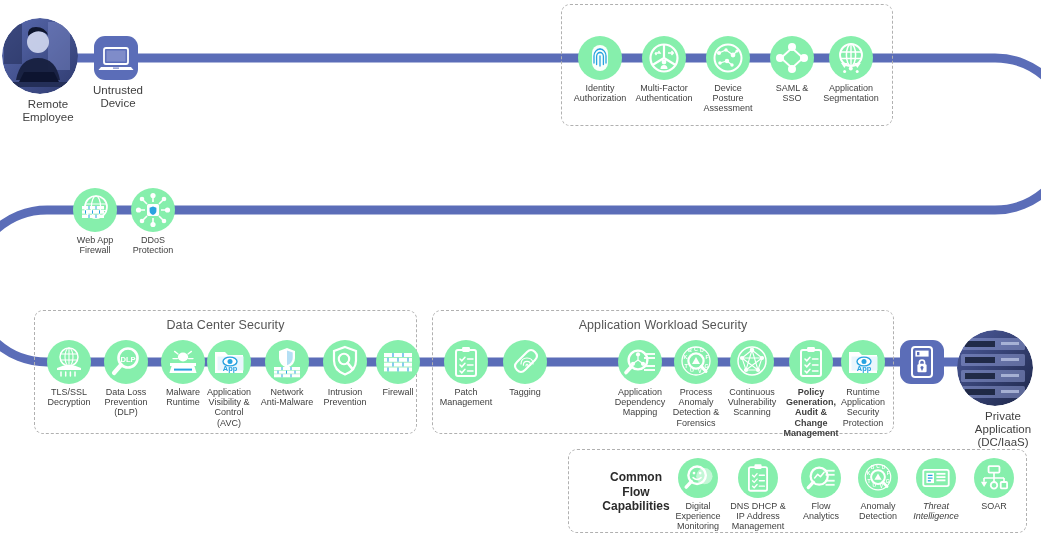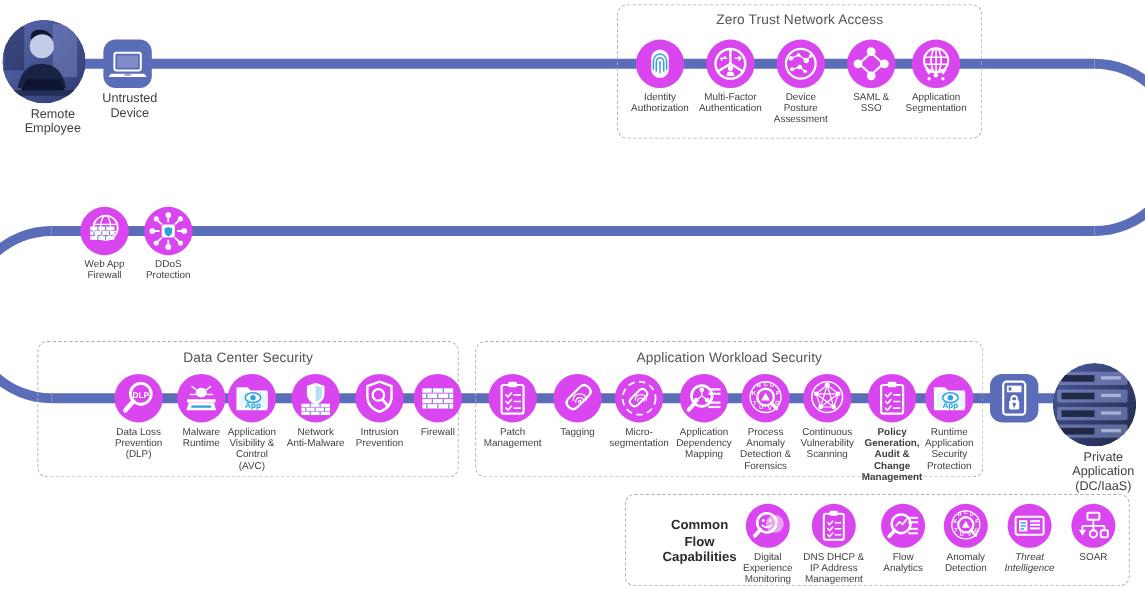--- a/index.html
+++ b/index.html
@@ -11,21 +11,21 @@
   #wires{position:absolute;left:0;top:0;width:1041px;height:537px;z-index:1;}
 
   
   .group{position:absolute;border:1.4px dashed #b0b0b0;border-radius:9px;z-index:2;
          box-sizing:border-box;background:transparent;}
   .group-title{position:absolute;left:0;right:0;text-align:center;
                font-size:12.5px;color:#555;letter-spacing:.1px;z-index:6;white-space:nowrap;}
 
   
   .node{position:absolute;z-index:5;text-align:center;}
-  .disc{width:44px;height:44px;border-radius:50%;background:#d946ef;
+  .disc{width:44px;height:44px;border-radius:50%;background:#86efac;
         position:relative;margin:0 auto;display:block;
         box-shadow:0 0 0 0 rgba(0,0,0,0);}
   .disc.sm{width:40px;height:40px;}
   .disc svg{position:absolute;left:0;top:0;width:100%;height:100%;}
   .caption{margin-top:3px;font-size:9px;line-height:10.2px;color:#3f3f3f;
            width:78px;margin-left:auto;margin-right:auto;}
   .caption.w70{width:70px;}
   .caption.w86{width:86px;}
 
   
@@ -54,21 +54,20 @@
       <path d="M995,58 a76,76 0 0 1 0,152"></path>
 
       <path d="M995,210 H47"></path>
       <path d="M47,210 a76,76 0 0 0 0,152"></path>
 
       <path d="M47,362 H962"></path>
     </g>
   </svg>
 
   <div class="group" style="left:561px;top:4px;width:332px;height:122px;"></div>
-  <div class="group-title" style="left:561px;top:11px;width:332px;">Zero Trust Network Access</div>
 
   <div class="group" style="left:34px;top:310px;width:383px;height:124px;"></div>
   <div class="group-title" style="left:34px;top:318px;width:383px;">Data Center Security</div>
 
   <div class="group" style="left:432px;top:310px;width:462px;height:124px;"></div>
   <div class="group-title" style="left:432px;top:318px;width:462px;">Application Workload Security</div>
 
   <div class="group" style="left:568px;top:449px;width:459px;height:84px;"></div>
 
   <div class="node" style="left:0px;top:18px;width:80px;">
@@ -239,20 +238,35 @@
             <circle cx="33" cy="33" r="2.3"></circle>
         </g>
         <rect x="16" y="16" width="12" height="12" rx="1.6" fill="#ffffff"></rect>
         <path d="M22,18.4 l3.4,1.4 v3.1 q0,2.6 -3.4,4 q-3.4,-1.4 -3.4,-4 v-3.1 z" fill="#29a3e0"></path>
       </svg>
     </div>
     <div class="caption w70" style="white-space:pre-line;margin-left:-13px;">DDoS
 Protection</div>
   </div>
 
+  <div class="node" style="left:47px;top:340px;width:44px;">
+    <div class="disc">
+      <svg viewBox="0 0 44 44">
+        <circle cx="22" cy="17" r="9" fill="none" stroke="#ffffff" stroke-width="1.5"></circle>
+        <path d="M13.4,14 H30.6 M13.4,20 H30.6 M22,8 V26" stroke="#ffffff" stroke-width="1.1"></path>
+        <ellipse cx="22" cy="17" rx="4" ry="9" fill="none" stroke="#ffffff" stroke-width="1.1"></ellipse>
+        <path d="M10,28 q12,-6 24,0 v2 h-24 z" fill="#ffffff"></path>
+        <g stroke="#ffffff" stroke-width="1.5" stroke-linecap="round">
+          <path d="M14,32 v4 M18.7,32 v4 M23.4,32 v4 M28,32 v4"></path>
+        </g>
+      </svg>
+    </div>
+    <div class="caption w70" style="white-space:pre-line;margin-left:-13px;">TLS/SSL
+Decryption</div>
+  </div>
 
   <div class="node" style="left:104px;top:340px;width:44px;">
     <div class="disc">
       <svg viewBox="0 0 44 44">
         <circle cx="24" cy="18" r="9.5" fill="none" stroke="#ffffff" stroke-width="2.6"></circle>
         <path d="M17,25 L10,33" stroke="#ffffff" stroke-width="4.2" stroke-linecap="round"></path>
         <text x="24" y="21.6" font-family="Liberation Sans, sans-serif" font-size="7.6" font-weight="bold" fill="#ffffff" text-anchor="middle">DLP</text>
       </svg>
     </div>
     <div class="caption w70" style="white-space:pre-line;margin-left:-13px;">Data Loss
@@ -367,34 +381,20 @@
         <g fill="none" stroke="#ffffff" stroke-width="1.2" stroke-linecap="round">
           <path d="M18,24 q0,-6 6,-6 q6,0 6,6"></path>
           <path d="M20.4,25.2 q0,-3.8 3.6,-3.8 q3.6,0 3.6,3.8"></path>
           <path d="M23,26 q0,-2 1,-2 q1,0 1,2"></path>
         </g>
       </svg>
     </div>
     <div class="caption w70" style="white-space:pre-line;margin-left:-13px;">Tagging</div>
   </div>
 
-  <div class="node" style="left:559px;top:340px;width:44px;">
-    <div class="disc">
-      <svg viewBox="0 0 44 44">
-        <circle cx="22" cy="22" r="15" fill="none" stroke="#ffffff" stroke-width="1.6" stroke-dasharray="6 4"></circle>
-        <path d="M15,28 q-3,-3 0,-6 l7,-7 q3,-3 6,0 q3,3 0,6 l-7,7 q-3,3 -6,0 z" fill="none" stroke="#ffffff" stroke-width="1.9"></path>
-        <g fill="none" stroke="#ffffff" stroke-width="1.1" stroke-linecap="round">
-          <path d="M18.6,23.8 q0,-5 5,-5 q5,0 5,5"></path>
-          <path d="M20.6,24.8 q0,-3 3,-3 q3,0 3,3"></path>
-        </g>
-      </svg>
-    </div>
-    <div class="caption w86" style="white-space:pre-line;margin-left:-21px;">Micro-
-segmentation</div>
-  </div>
 
   <div class="node" style="left:618px;top:340px;width:44px;">
     <div class="disc">
       <svg viewBox="0 0 44 44">
         <g fill="#ffffff" opacity=".95">
           <rect x="26" y="13" width="11" height="2"></rect>
             <rect x="26" y="17" width="11" height="2"></rect>
           <rect x="26" y="25" width="11" height="2"></rect>
             <rect x="26" y="29" width="11" height="2"></rect>
         </g>

